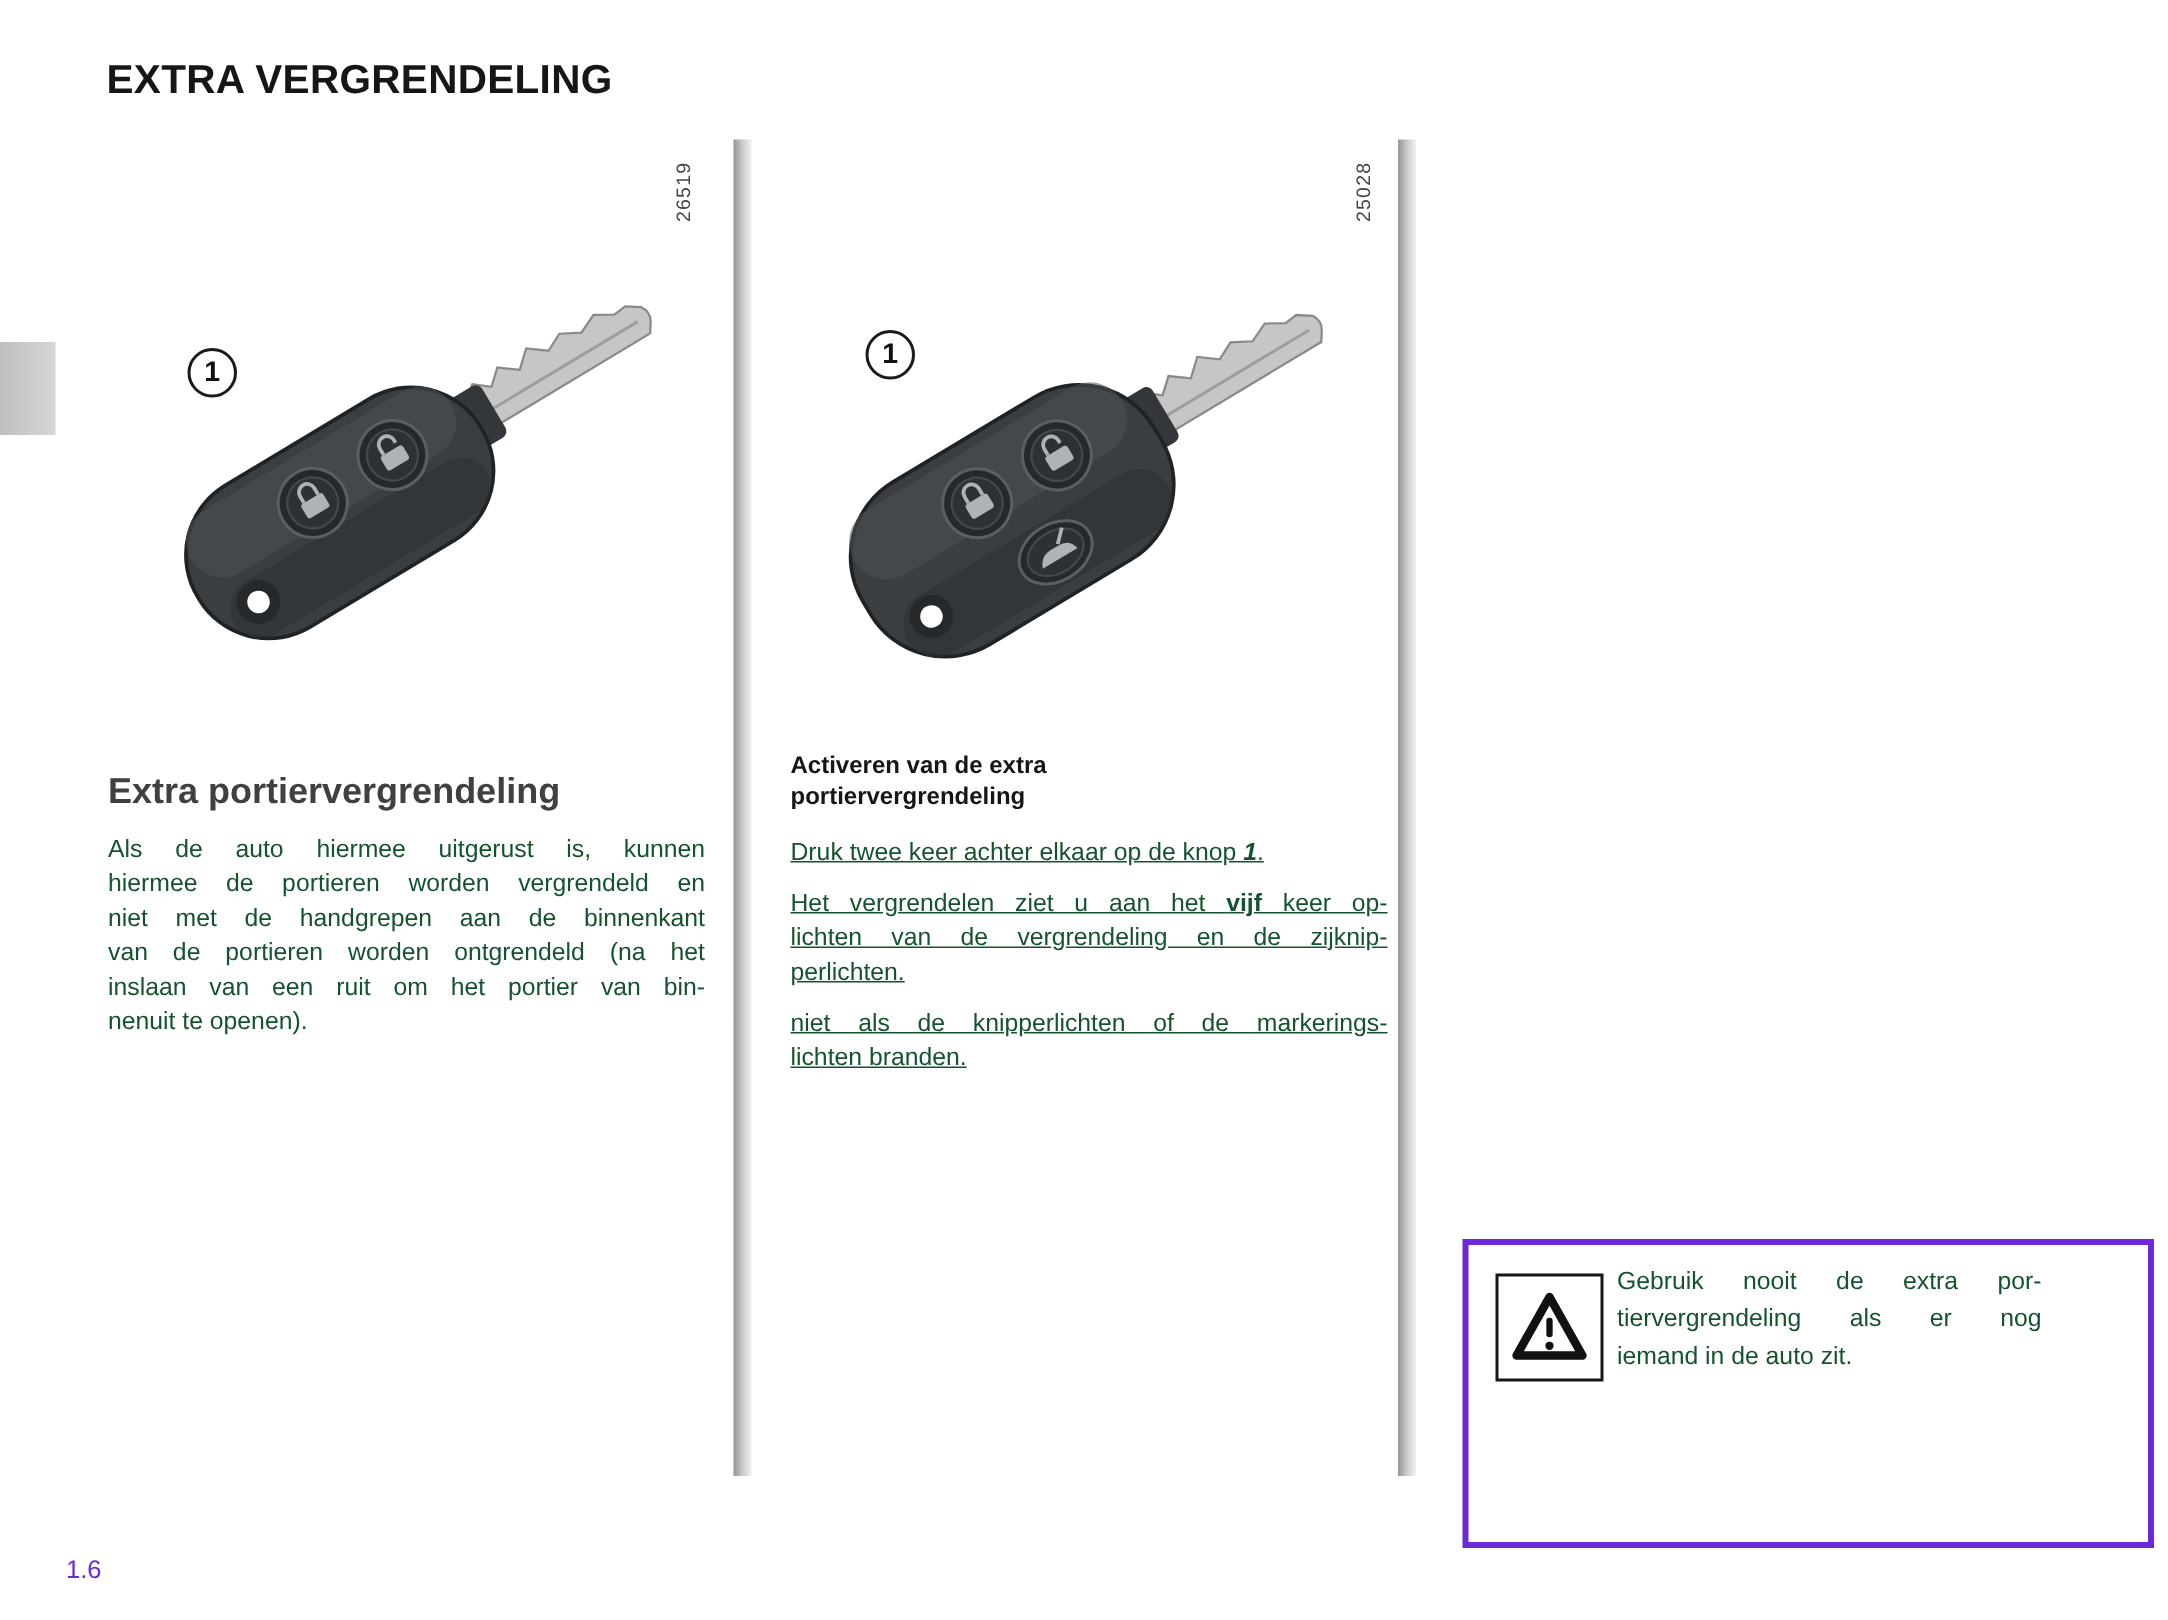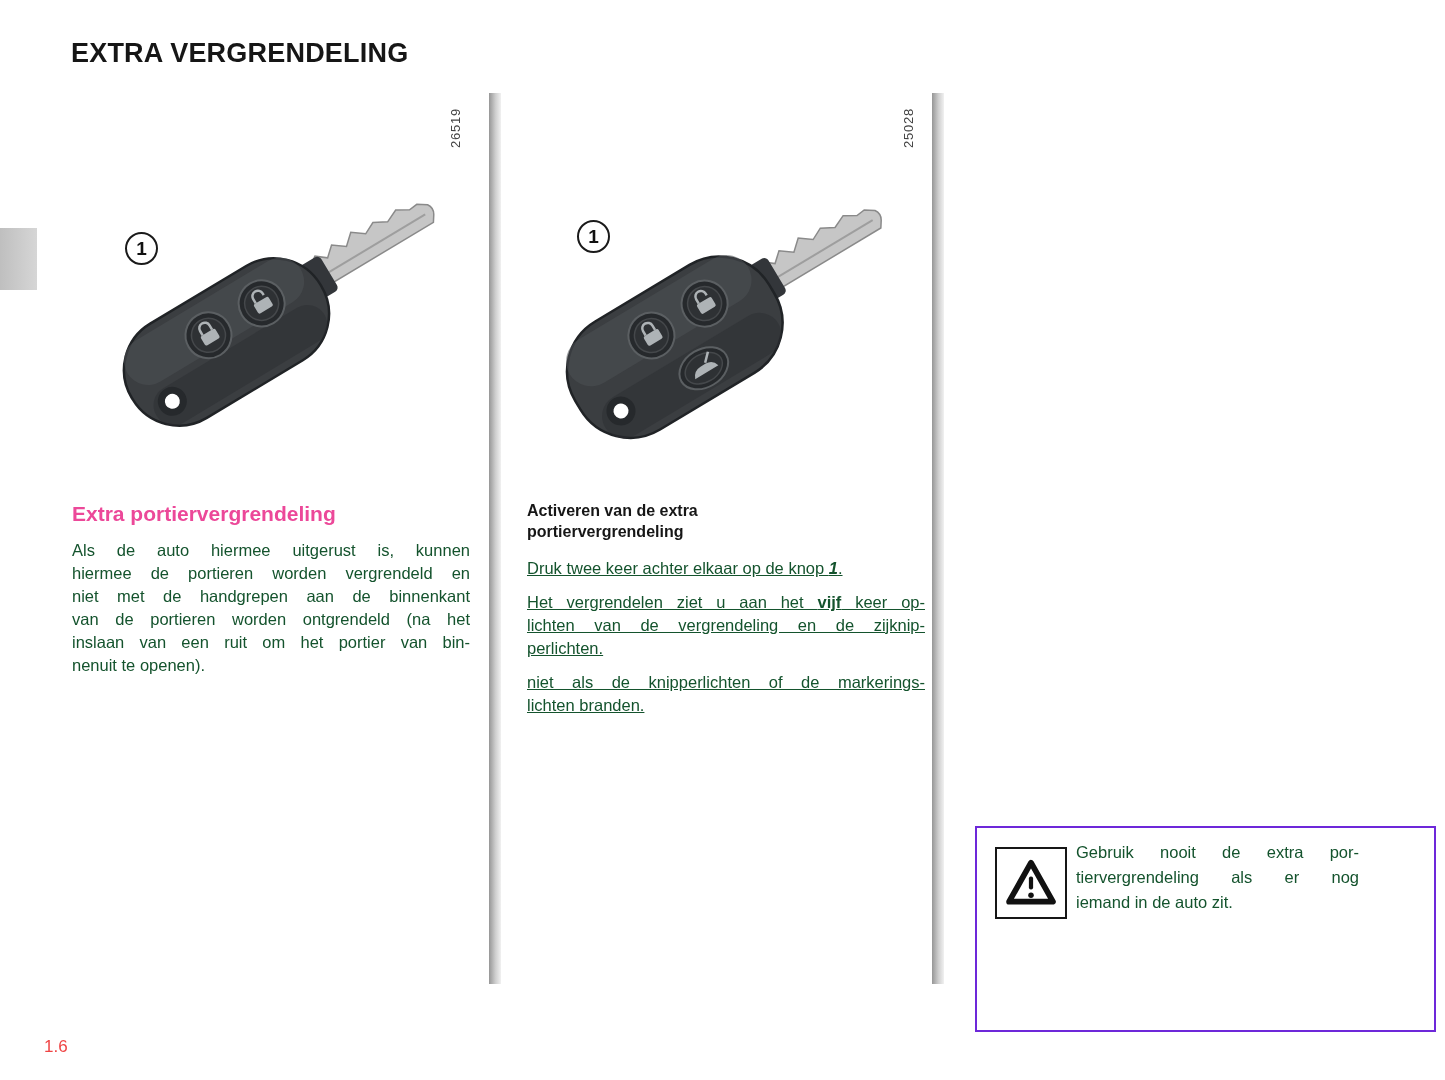--- a/index.html
+++ b/index.html
@@ -33,38 +33,38 @@
   .fig2 { left: 550px; top: 165px; width: 390px; height: 300px; }
   .fob-svg { position: absolute; left: 0; top: 0; width: 100%; height: 100%; }
   .callout {
     position: absolute; width: 33px; height: 33px; border: 2.5px solid #1a1a1a;
     border-radius: 50%; background: #ffffff; display: flex; align-items: center;
     justify-content: center; font-size: 19px; font-weight: 700; color: #111111;
   }
   .c1 { left: 25px; top: 72px; }
   .c2 { left: 27px; top: 55px; }
   .left-col { position: absolute; left: 72px; top: 498px; width: 398px; }
-  .left-col h2 { margin: 4px 0 13px 0; font-size: 21px; font-weight: 700; color: #ec4899; }
+  .left-col h2 { margin: 16px 0 13px 0; font-size: 24px; font-weight: 700; color: #404040; }
   .mid-col { position: absolute; left: 527px; top: 500px; width: 398px; }
   .mid-col h3 { margin: 0 0 15px 0; font-size: 16px; line-height: 21px; font-weight: 700; color: #161616; }
   .body-text { font-size: 16.5px; line-height: 23px; color: #14532d; }
   .jline { text-align: justify; text-align-last: justify; }
   .para { margin: 0 0 11px 0; text-decoration: underline; }
   .b { font-weight: 700; }
   .bi { font-weight: 700; font-style: italic; }
   .warning-box {
     position: absolute; left: 975px; top: 826px; width: 461px; height: 206px;
-    border: 2px solid #6d28d9; background: #ffffff;
+    border: 4px solid #6d28d9; background: #ffffff;
   }
   .warn-icon-box {
     position: absolute; left: 18px; top: 19px; width: 72px; height: 72px;
     border: 2px solid #161616; display: flex; align-items: center; justify-content: center;
   }
   .warn-text { position: absolute; left: 99px; top: 12px; width: 283px; line-height: 25px; }
-  .page-num { position: absolute; left: 44px; top: 1037px; font-size: 17px; color: #ef4444; }
+  .page-num { position: absolute; left: 44px; top: 1037px; font-size: 17px; color: #6d28d9; }
 </style>
 </head>
 <body>
 
 <div class="page">
 
   <h1 class="title">EXTRA VERGRENDELING</h1>
   <div class="chapter-tab"></div>
 
   <div class="divider d1"></div>

